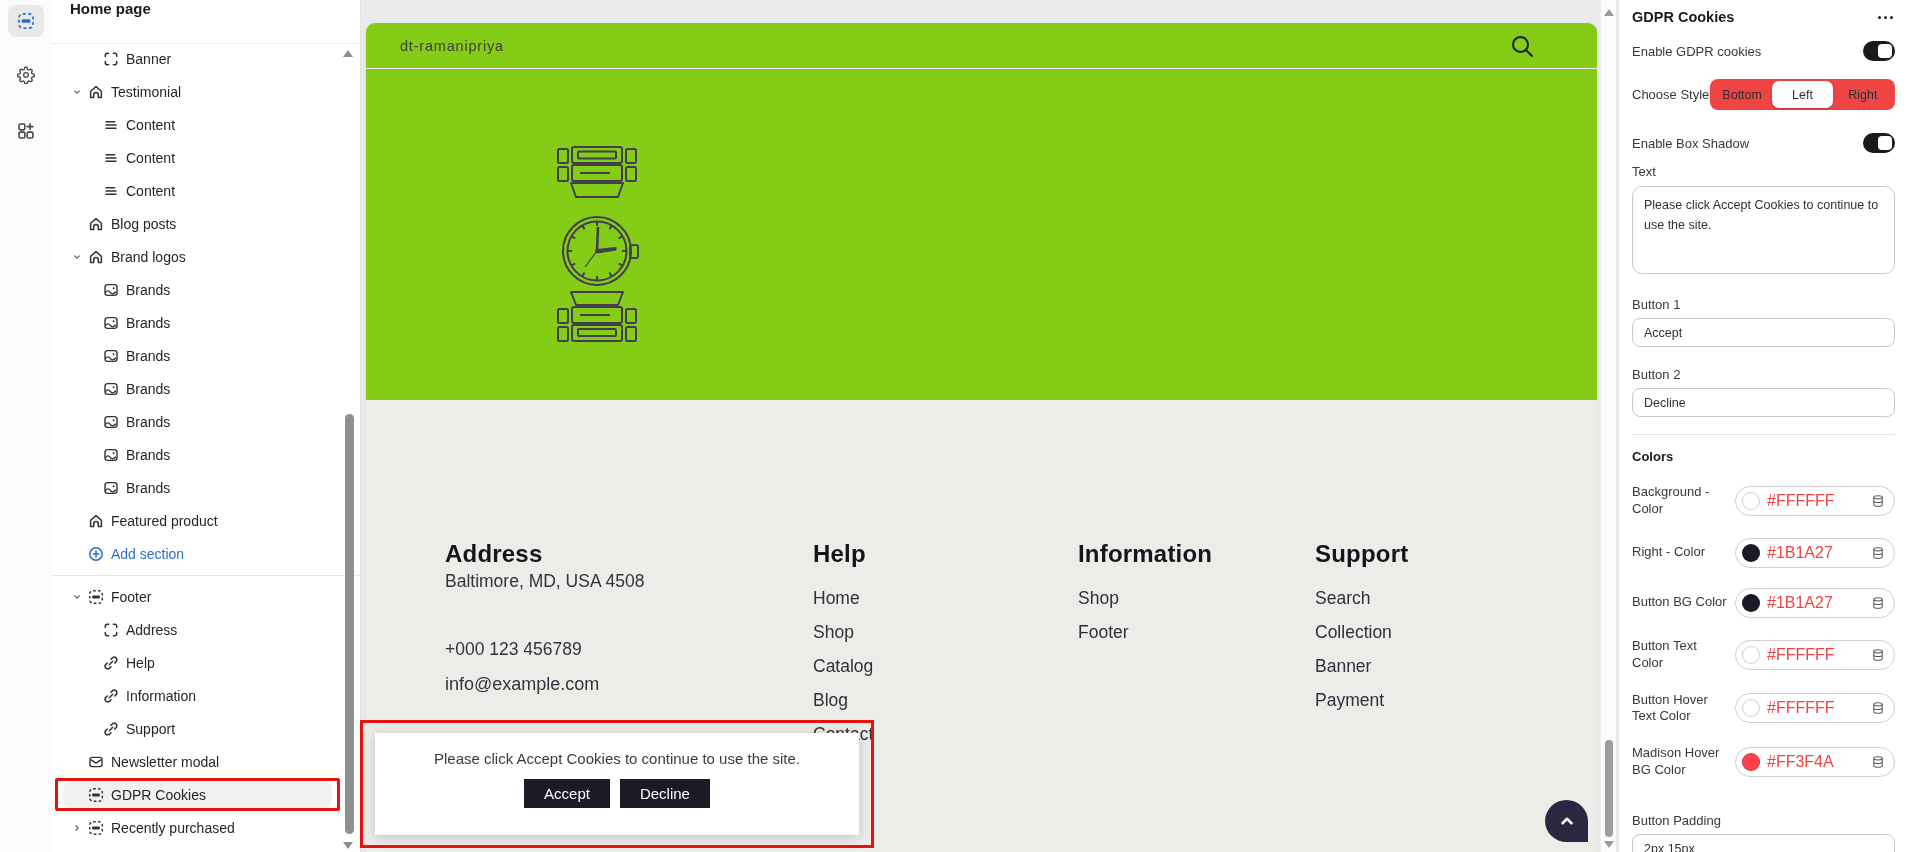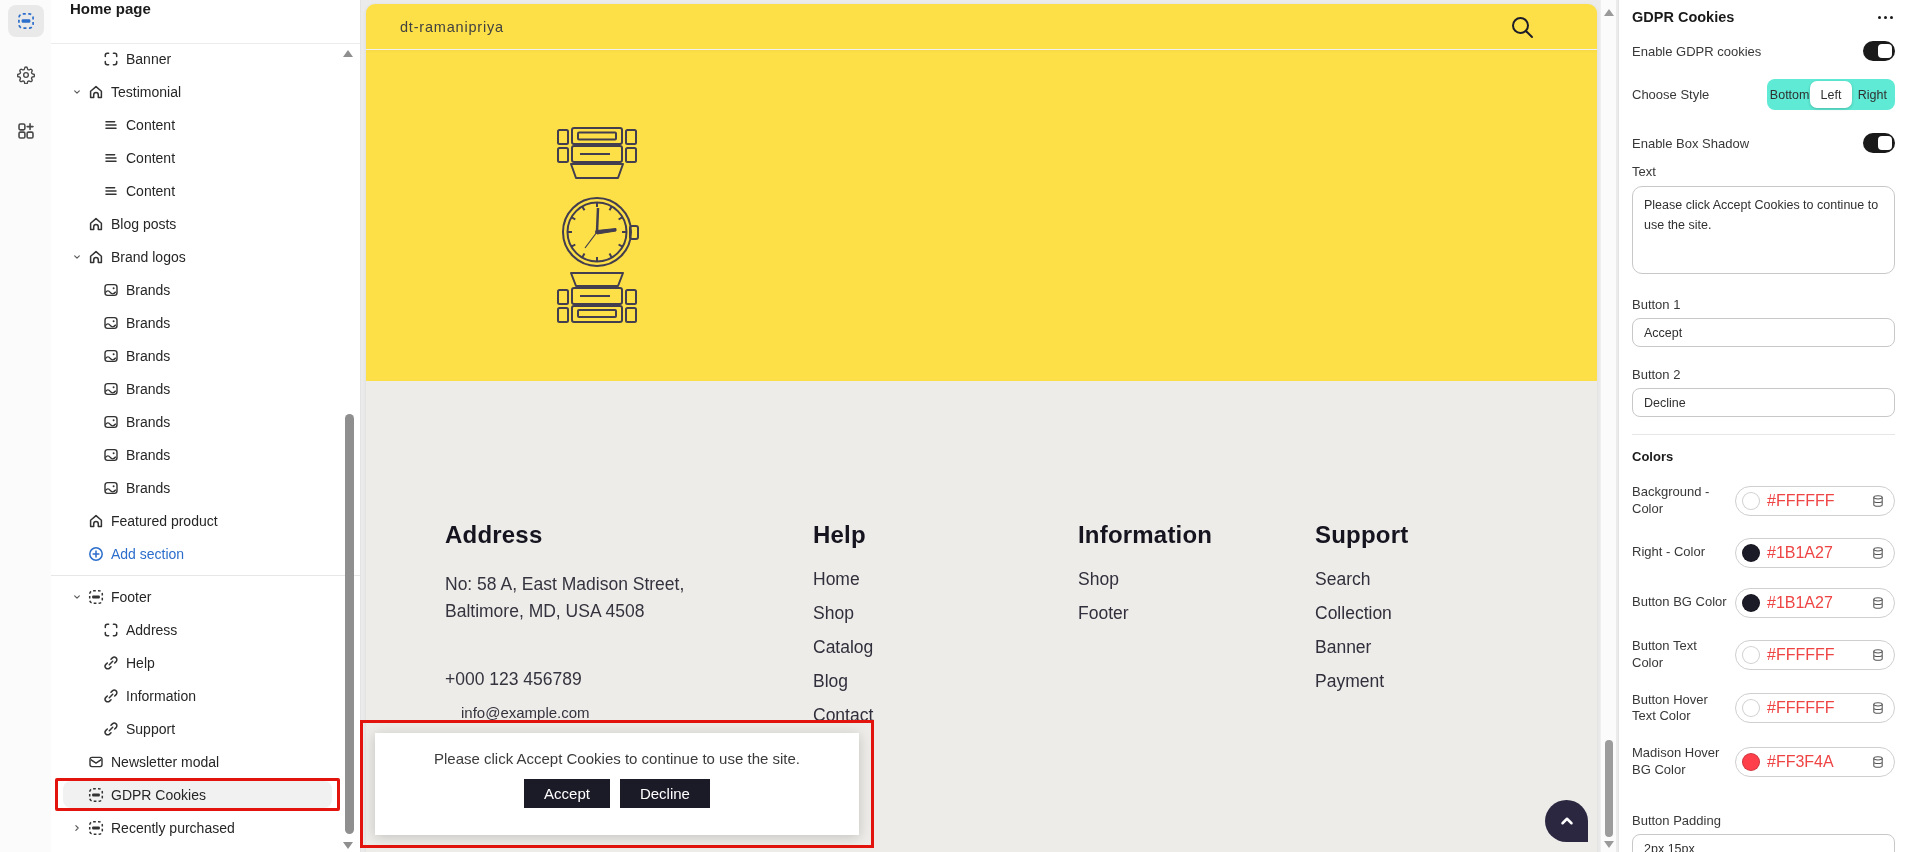--- a/index.html
+++ b/index.html
@@ -28,37 +28,37 @@
   .tree-row.accent{color:#2c6ecb}
   .tree-row.accent .ticon{color:#2c6ecb}
   .tree-row.selected{background:#f1f1f1;height:27px;margin-top:3px;margin-bottom:3px}
   .tree-row.selected::after{content:"";position:absolute;inset:-3px -8px;border:3px solid #e3140e;border-radius:2px;pointer-events:none}
   .tree-divider{height:1px;background:#e7e7e7;margin:5px 0 4px 0}
   .sb-up{position:absolute;right:7px;top:50px;width:0;height:0;border-left:5px solid transparent;border-right:5px solid transparent;border-bottom:7px solid #8f8f8f}
   .sb-thumb{position:absolute;right:6px;top:414px;width:9px;height:420px;background:#8f8f8f;border-radius:5px}
   .sb-down{position:absolute;right:7px;bottom:3px;width:0;height:0;border-left:5px solid transparent;border-right:5px solid transparent;border-top:7px solid #8f8f8f}
   
   .center{position:absolute;left:362px;top:0;width:1256px;height:852px;background:#ebebeb}
-  .preview-card{position:absolute;left:4px;top:4px;width:1231px;bottom:0;background:#fde047;border-radius:9px 9px 0 0;box-shadow:0 1px 4px rgba(0,0,0,.07);overflow:hidden;z-index:1}
+  .preview-card{position:absolute;left:4px;top:23px;width:1231px;bottom:0;background:#84cc16;border-radius:9px 9px 0 0;box-shadow:0 1px 4px rgba(0,0,0,.07);overflow:hidden;z-index:1}
   .site-header{position:absolute;top:0;left:0;right:0;height:45px;display:flex;align-items:center;border-bottom:1px solid #f1f1f1;box-shadow:0 1px 3px rgba(0,0,0,.04)}
   .logo{margin-left:34px;font-size:14.5px;letter-spacing:.8px;color:#414141}
   .search{margin-left:auto;margin-right:62px;color:#1d1c2a;cursor:pointer}
   .search svg{width:26px;height:26px}
   .watch{position:absolute;left:188px;top:122px;width:86px;height:200px}
   .site-footer{position:absolute;top:377px;left:0;right:0;bottom:0;background:#edece9;color:#191824}
   .fcol{position:absolute;top:140px}
   .fcol h3{margin:0;font-size:24px;font-weight:bold;letter-spacing:.2px;color:#15141f}
   .fcol.addr{left:79px;width:360px}
   .fcol.c2{left:447px}
   .fcol.c3{left:712px}
   .fcol.c4{left:949px}
   .aline{margin:0;font-size:17.5px;color:#34333e;line-height:27px}
   .aline.first{margin-top:22px}
   .fphone{margin:44px 0 0 0;font-size:17.5px;color:#34333e}
-  .femail{margin:14px 0 0 16px;font-size:15px;color:#34333e}
+  .femail{margin:14px 0 0 0;font-size:18px;color:#34333e}
   .flinks{list-style:none;margin:20px 0 0 0;padding:0}
   .flinks li{font-size:17.5px;color:#302f3b;margin-bottom:13px;cursor:pointer}
   
   .gdpr-outline{position:absolute;left:-2px;top:720px;width:508px;height:122px;border:3px solid #e3140e;z-index:3}
   .gdpr-banner{margin:10px 12px;height:102px;background:#fff;box-shadow:0 2px 12px rgba(0,0,0,.18);text-align:center;box-sizing:border-box;padding-top:17px}
   .gdpr-banner p{margin:0;font-size:15px;color:#3b3b3b}
   .gbtns{margin-top:12px;display:flex;justify-content:center;gap:10px}
   .gbtns button{background:#1b1a27;color:#fff;border:none;font-family:inherit;font-size:15px;padding:6px 20px;cursor:pointer}
   .scroll-top{position:absolute;left:1183px;top:800px;width:43px;height:42px;background:#2b2740;border-radius:50% 50% 0 50%;display:flex;align-items:center;justify-content:center;cursor:pointer;z-index:2}
   .scroll-top svg{width:18px;height:18px}
@@ -75,21 +75,21 @@
   .kebab i{width:3px;height:3px;border-radius:50%;background:#1a1a1a}
   .row{display:flex;align-items:center}
   .row.enable{margin-top:16px}
   .row.style{margin-top:18px}
   .row.shadow{margin-top:23px}
   .lbl{color:#383838}
   .toggle{margin-left:auto;width:32px;height:20px;border-radius:10px;background:#d8d8d8;position:relative;cursor:pointer;flex:none}
   .toggle.on{background:#1a1a1a}
   .toggle .knob{position:absolute;top:3px;left:3px;width:14px;height:14px;border-radius:4px;background:#fff}
   .toggle.on .knob{left:auto;right:3px}
-  .seg{margin-left:auto;width:128px;height:31px;background:#5eead4;border-radius:8px;display:flex;align-items:flex-start;box-sizing:border-box;padding:2px}
+  .seg{margin-left:auto;width:185px;height:31px;background:#ef4444;border-radius:8px;display:flex;align-items:flex-start;box-sizing:border-box;padding:2px}
   .seg .opt{flex:1;height:27px;display:flex;align-items:center;justify-content:center;font-size:12.5px;color:#303030;border-radius:7px;cursor:pointer}
   .seg .opt.selected{background:#fff;box-shadow:0 1px 3px rgba(0,0,0,.2)}
   .field-lbl{margin-top:20px;color:#383838}
   .field-lbl.text-l{margin-top:11px}
   .ta{margin-top:7px;width:100%;height:88px;box-sizing:border-box;border:1px solid #c8c8c8;border-radius:10px;padding:8px 11px;font-family:inherit;font-size:12.5px;color:#303030;line-height:1.6;resize:none;outline:none;background:#fff}
   .inp{margin-top:6px;width:100%;height:29px;box-sizing:border-box;border:1px solid #c8c8c8;border-radius:8px;padding:0 11px;font-family:inherit;font-size:12.5px;color:#303030;outline:none;background:#fff}
   .p-div{border:none;border-top:1px solid #e6e6e6;margin:17px 0 0 0}
   .colors-h{margin-top:14px;font-size:13px;font-weight:bold;color:#1a1a1a}
   .crow{display:flex;align-items:center;margin-top:20px}
   .crow:first-of-type{margin-top:20px}
@@ -415,21 +415,20 @@
         <rect x="18" y="180" width="50" height="16" rx="2"></rect>
           <rect x="24" y="184" width="38" height="7" rx="1"></rect>
         <rect x="4" y="182" width="10" height="14" rx="1.5"></rect>
           <rect x="72" y="182" width="10" height="14" rx="1.5"></rect>
       </svg>
     </div>
 
     <div class="site-footer">
       <div class="fcol addr">
         <h3>Address</h3>
-        <p class="aline first">No: 58 A, East Madison Street,</p>
         <p class="aline">Baltimore, MD, USA 4508</p>
         <p class="fphone">+000 123 456789</p>
         <p class="femail">info@example.com</p>
       </div>
       <div class="fcol c2">
         <h3>Help</h3>
         <ul class="flinks">
             <li>Home</li>
             <li>Shop</li>
             <li>Catalog</li>

